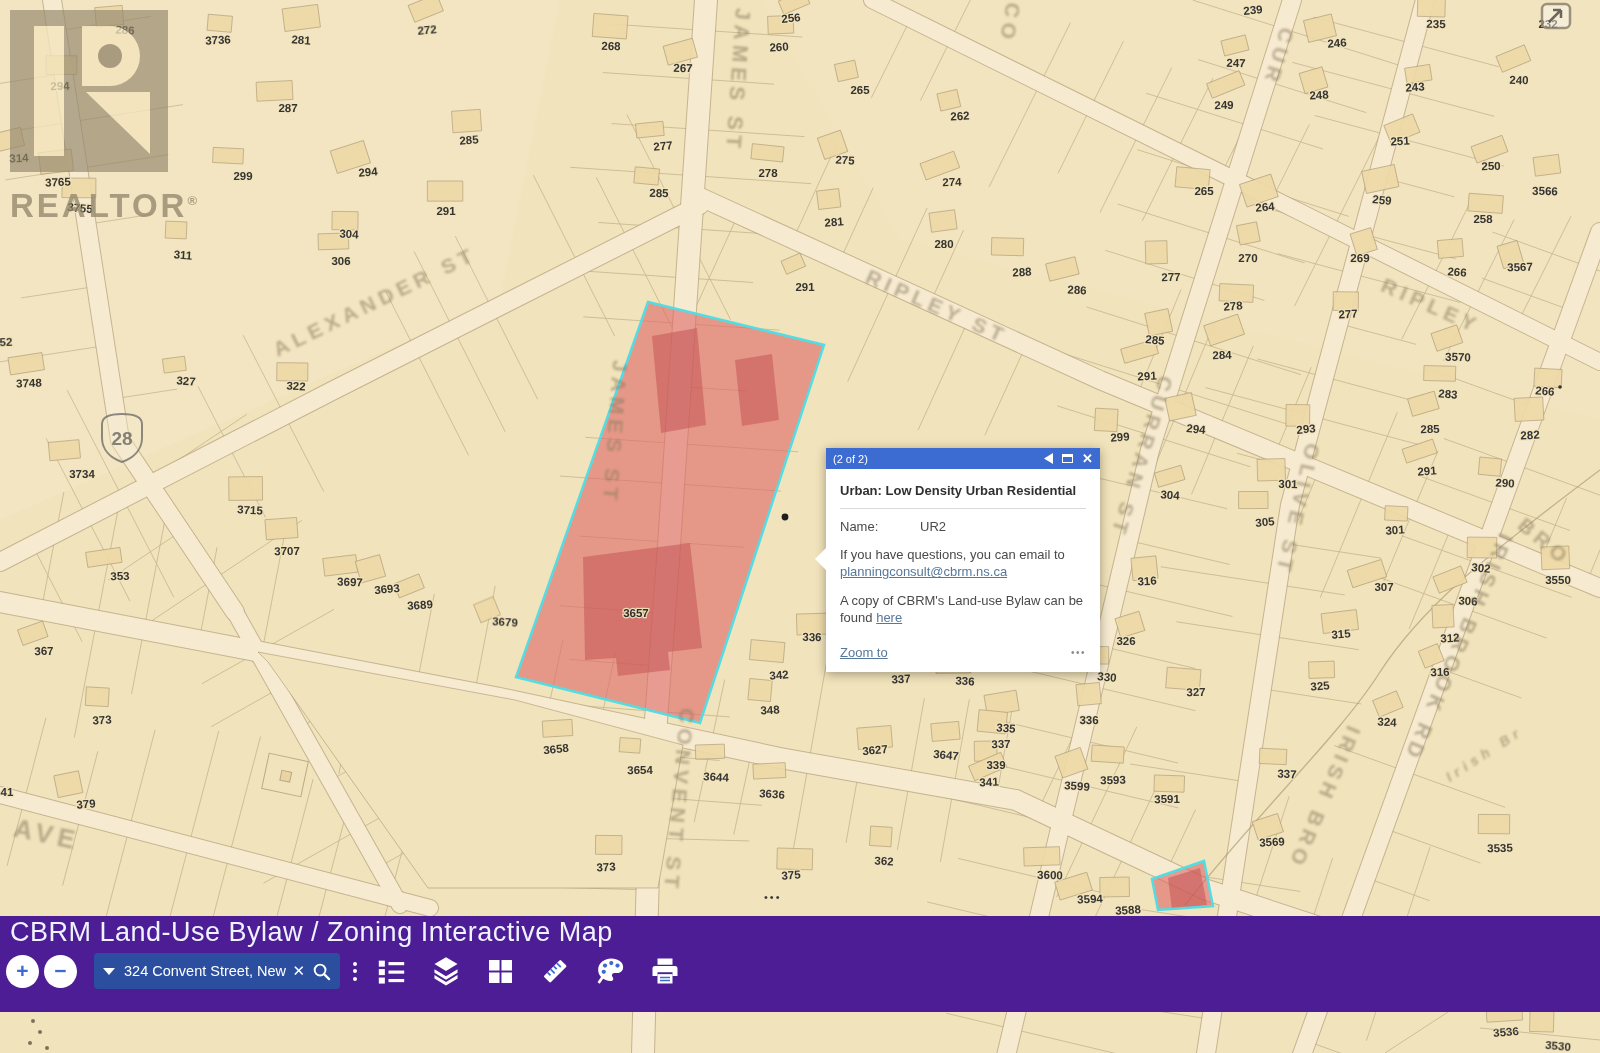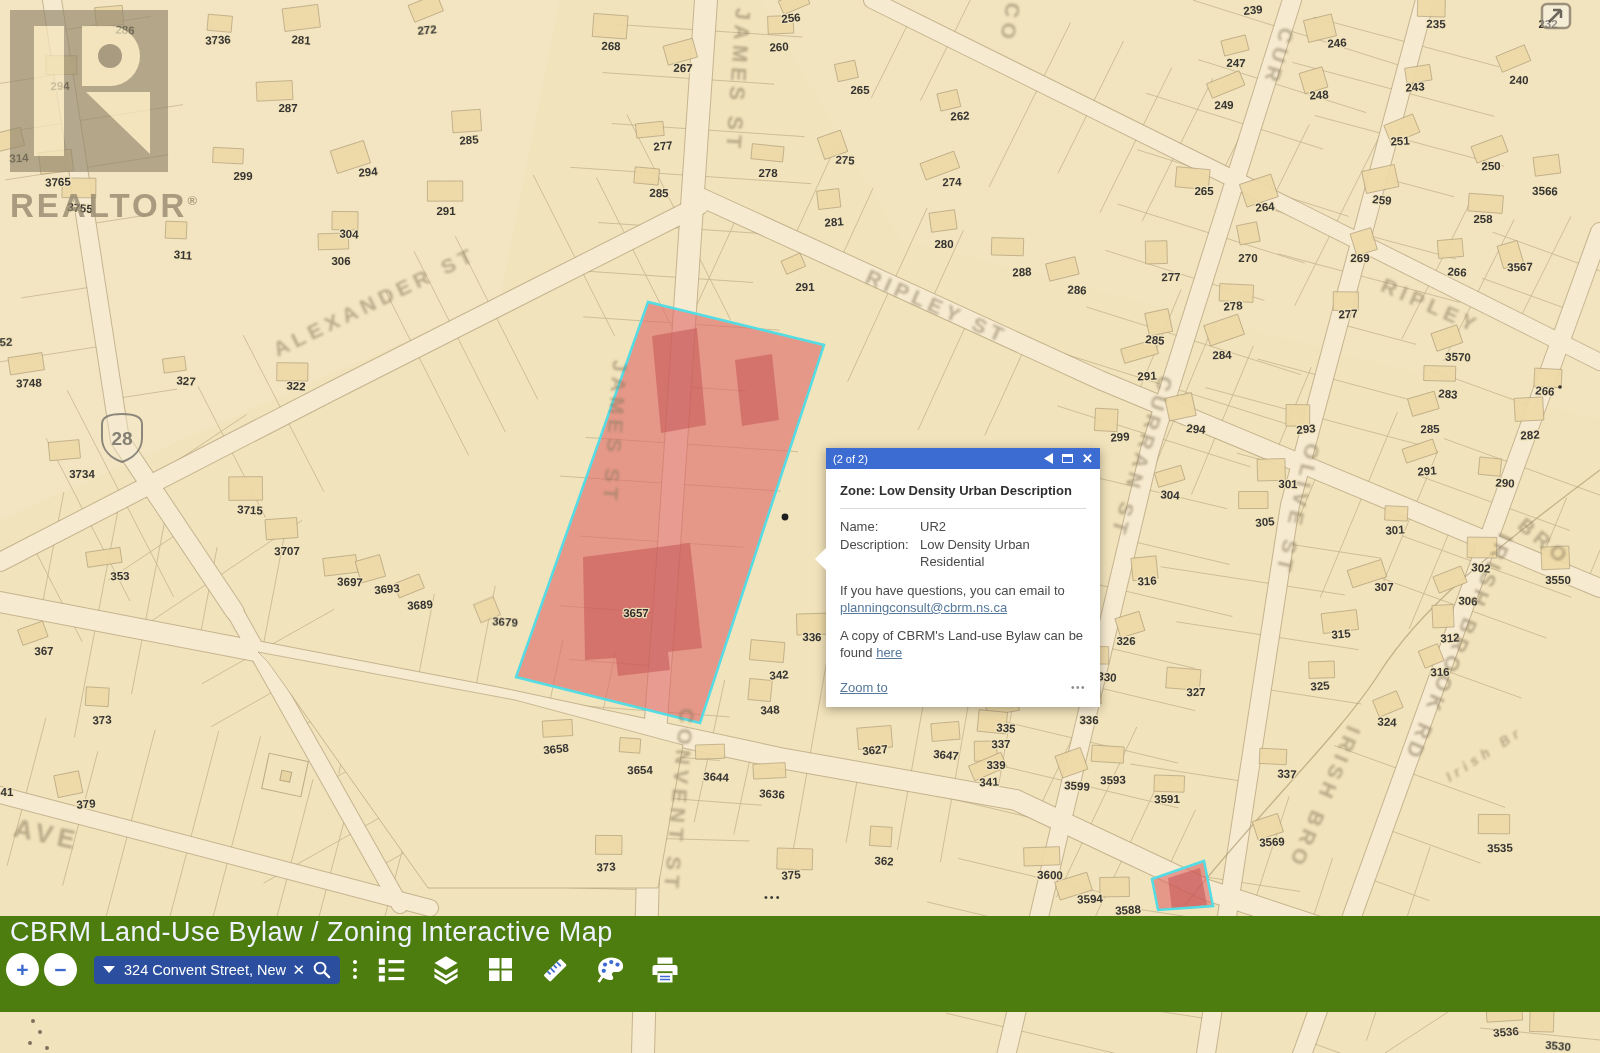--- a/index.html
+++ b/index.html
@@ -33,35 +33,35 @@
   .popup-header{height:21px;background:#3c6bd1;color:#fff;display:flex;align-items:center;
          padding:0 7px;font-size:11px;}
   .popup-counter{flex:1;}
   .ph-btn{background:none;border:none;padding:0;margin-left:9px;cursor:pointer;display:flex;
           align-items:center;color:#fff;}
   .max-icon{display:inline-block;width:11px;height:9px;border:1.5px solid #fff;border-top:3px solid #fff;}
   .close-x{font-size:13px;line-height:1;font-weight:bold;}
   .popup-body{padding:10px 14px 9px 14px;color:#4a4a4a;font-size:13px;line-height:1.32;}
   .popup-title{font-weight:bold;font-size:13px;color:#303030;margin:3px 0 9px 0;}
   .popup hr{border:none;border-top:1px solid #d9d9d9;margin:0 0 9px 0;}
-  .field-row{display:flex;margin-bottom:1px;}
+  .field-row{display:flex;margin-bottom:1px;align-items:center;}
   .field-label{width:80px;flex:none;}
   .popup p{margin:11px 0 0 0;}
   .popup a{color:#56789b;text-decoration:underline;cursor:pointer;}
   .popup-footer{display:flex;justify-content:space-between;align-items:center;margin:18px 0 2px 0;text-align:center;}
   .popup-more{color:#8a8a8a;font-size:10px;letter-spacing:1.5px;cursor:pointer;}
 
   
-  .bottombar{position:absolute;left:0;top:916px;width:1600px;height:96px;background:#4d7c0f;z-index:6;}
+  .bottombar{position:absolute;left:0;top:916px;width:1600px;height:96px;background:#4c1d95;z-index:6;}
   .bar-title{position:absolute;left:10px;top:1px;font-size:27px;font-weight:300;
              color:#eef3ff;letter-spacing:.5px;}
   .controls{position:absolute;left:6px;top:37px;display:flex;align-items:center;}
   .zoom-btn{width:33px;height:33px;border-radius:50%;background:#fff;border:none;cursor:pointer;
             color:#3d6ace;font-size:21px;font-weight:bold;line-height:30px;padding:0;margin-right:5px;}
-  .searchbox{width:246px;height:28px;background:#2b4f9e;border-radius:4px;display:flex;
+  .searchbox{width:246px;height:36px;background:#2b4f9e;border-radius:4px;display:flex;
              align-items:center;padding:0 9px;margin-left:12px;}
   .caret-down{width:0;height:0;border-left:6px solid transparent;border-right:6px solid transparent;
               border-top:7px solid #fff;margin-right:9px;cursor:pointer;}
   .searchbox input{flex:1;min-width:0;background:transparent;border:none;outline:none;color:#fff;
               font-size:14.5px;font-family:"Liberation Sans",sans-serif;padding:0;}
   .clear-btn{background:none;border:none;color:#fff;font-size:15px;cursor:pointer;padding:0 3px;}
   .search-btn{background:none;border:none;cursor:pointer;padding:0 0 0 4px;display:flex;}
   .kebab{display:flex;flex-direction:column;gap:3.5px;margin-left:13px;cursor:pointer;}
   .kebab span{width:4px;height:4px;border-radius:50%;background:#fff;}
   .tools{display:flex;gap:25px;margin-left:20px;align-items:center;}
@@ -727,29 +727,25 @@
           </svg>
       </button>
       <button class="ph-btn">
           <span class="max-icon"></span>
         </button>
       <button class="ph-btn">
           <span class="close-x">✕</span>
         </button>
     </div>
     <div class="popup-body">
-      <div class="popup-title">Zone: Low Density Urban Description</div>
+      <div class="popup-title">Urban: Low Density Urban Residential</div>
       <hr>
       <div class="field-row">
         <span class="field-label">Name:</span>
         <span>UR2</span>
-      </div>
-      <div class="field-row">
-        <span class="field-label">Description:</span>
-        <span>Low Density Urban Residential</span>
       </div>
       <p><span>If you have questions, you can email to </span><a>planningconsult@cbrm.ns.ca</a></p>
       <p><span>A copy of CBRM's Land-use Bylaw can be found </span><a>here</a></p>
       <div class="popup-footer">
         <a>Zoom to</a>
         <span class="popup-more">•••</span>
       </div>
     </div>
   </div>
 

